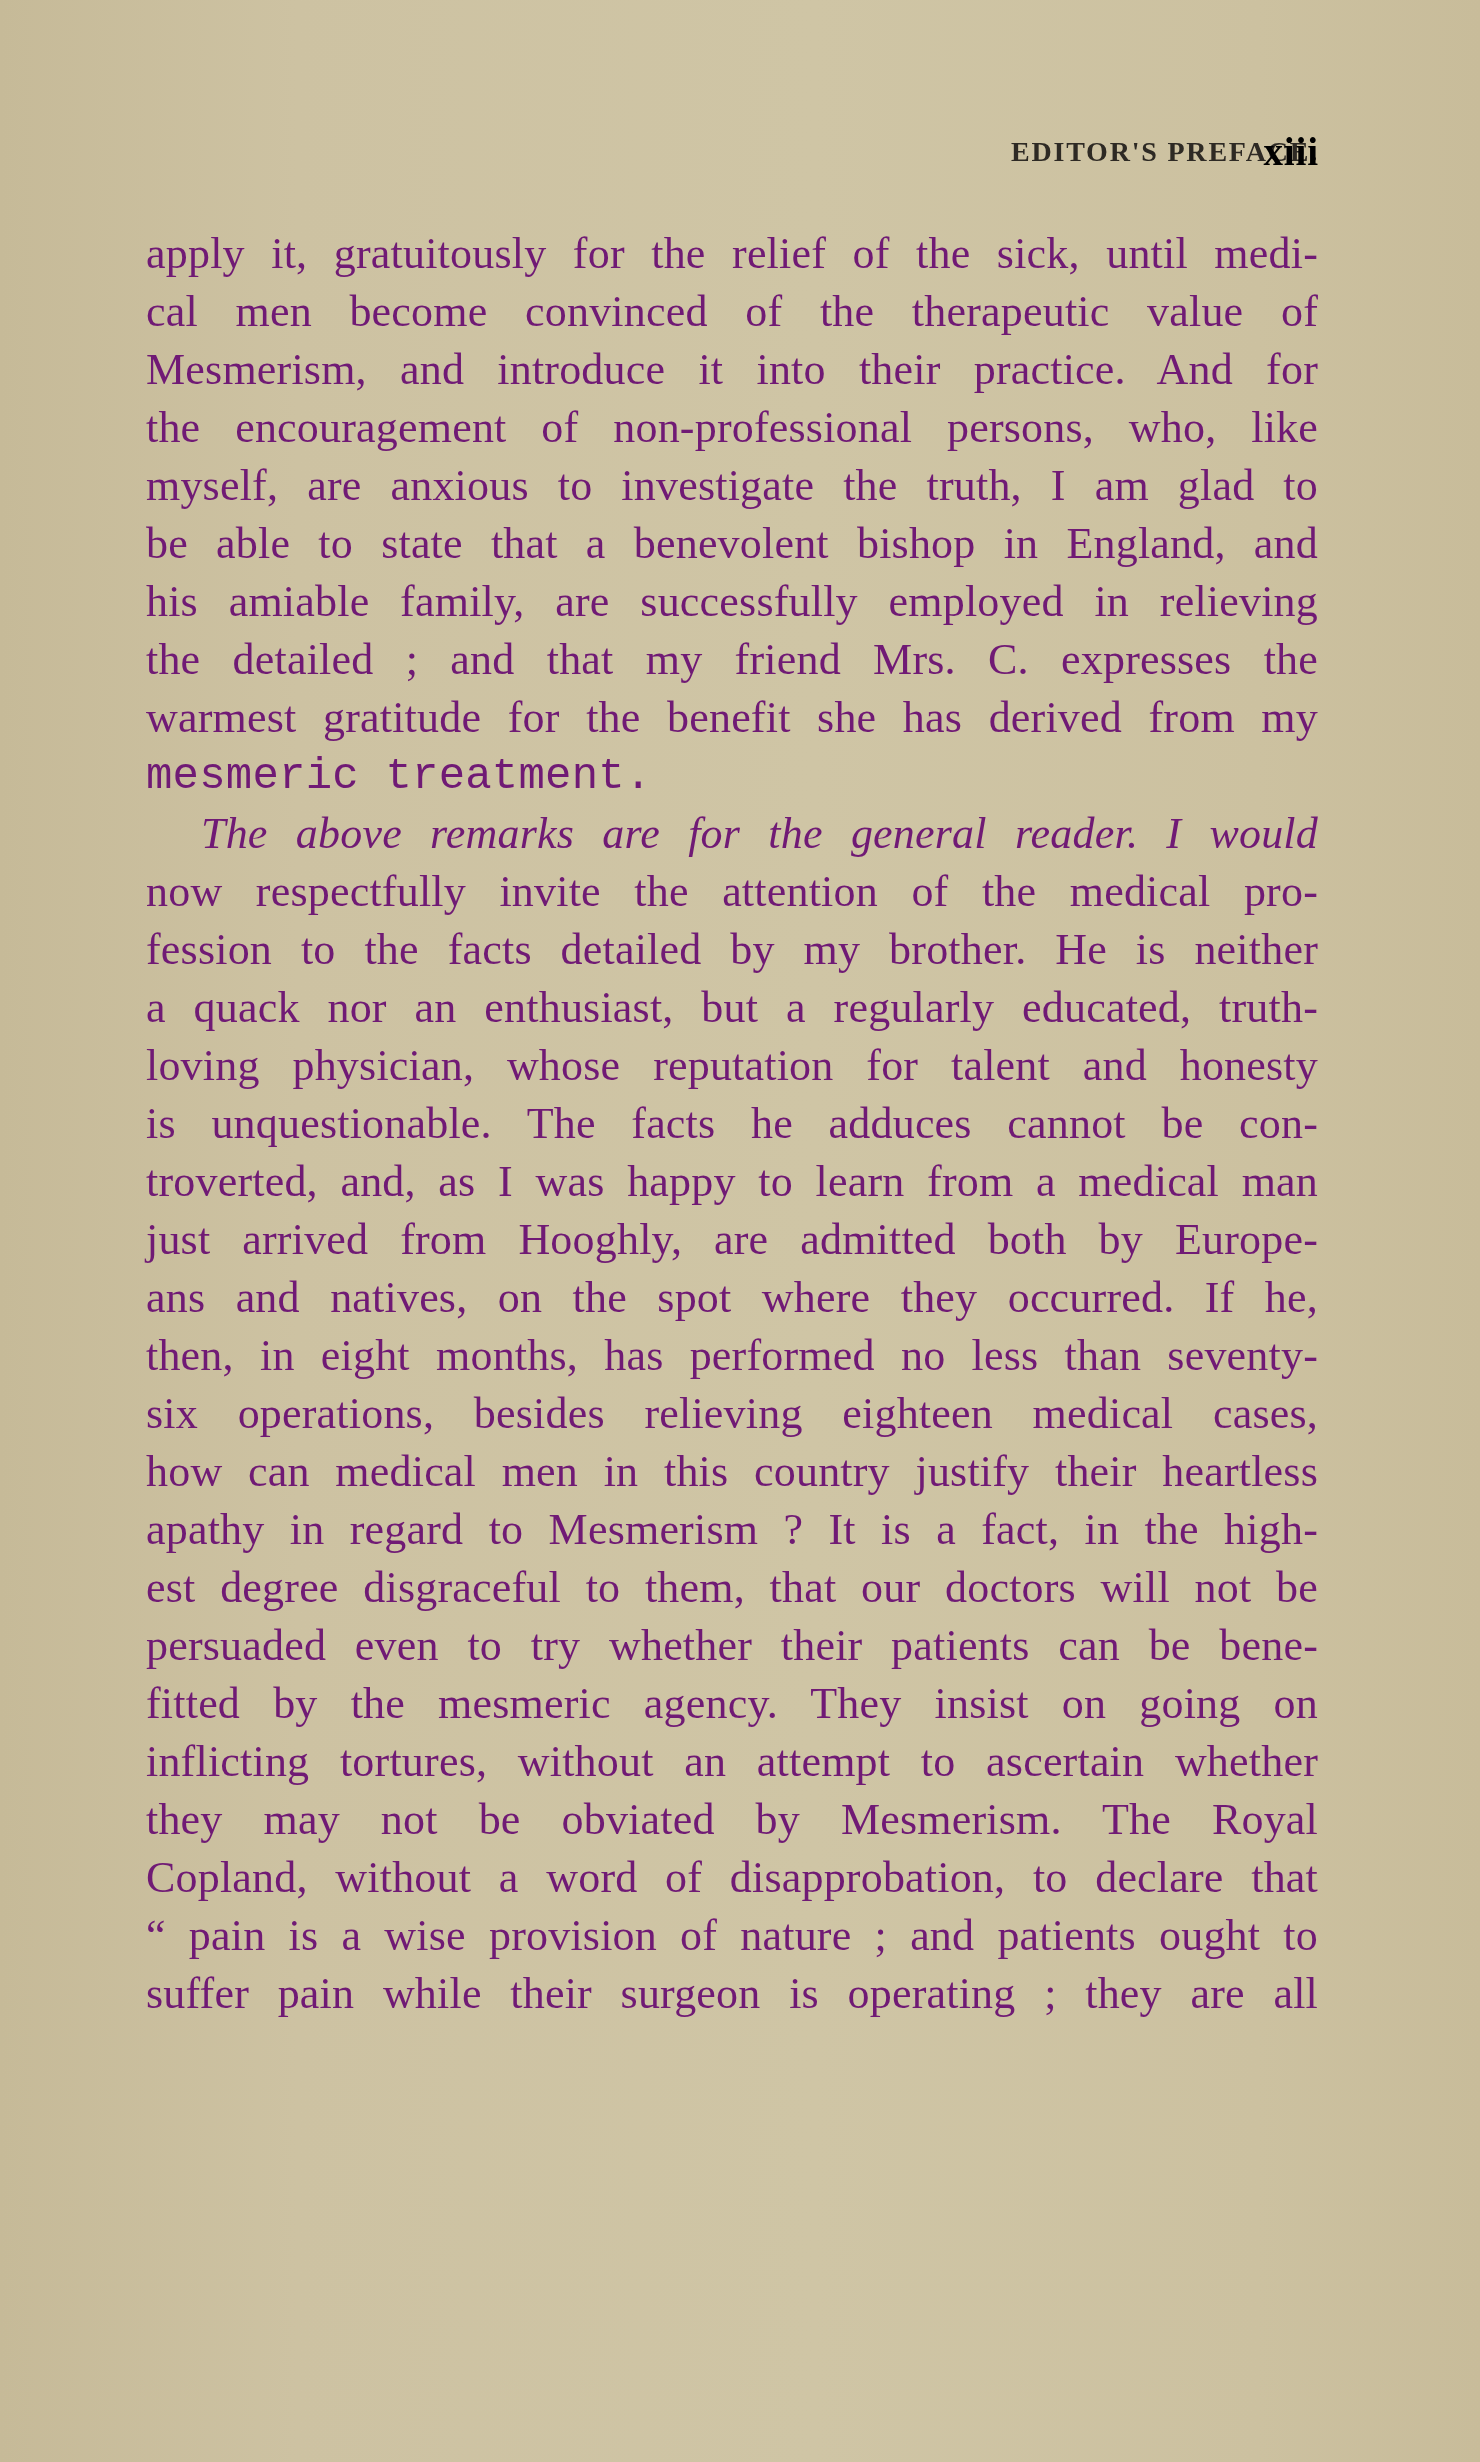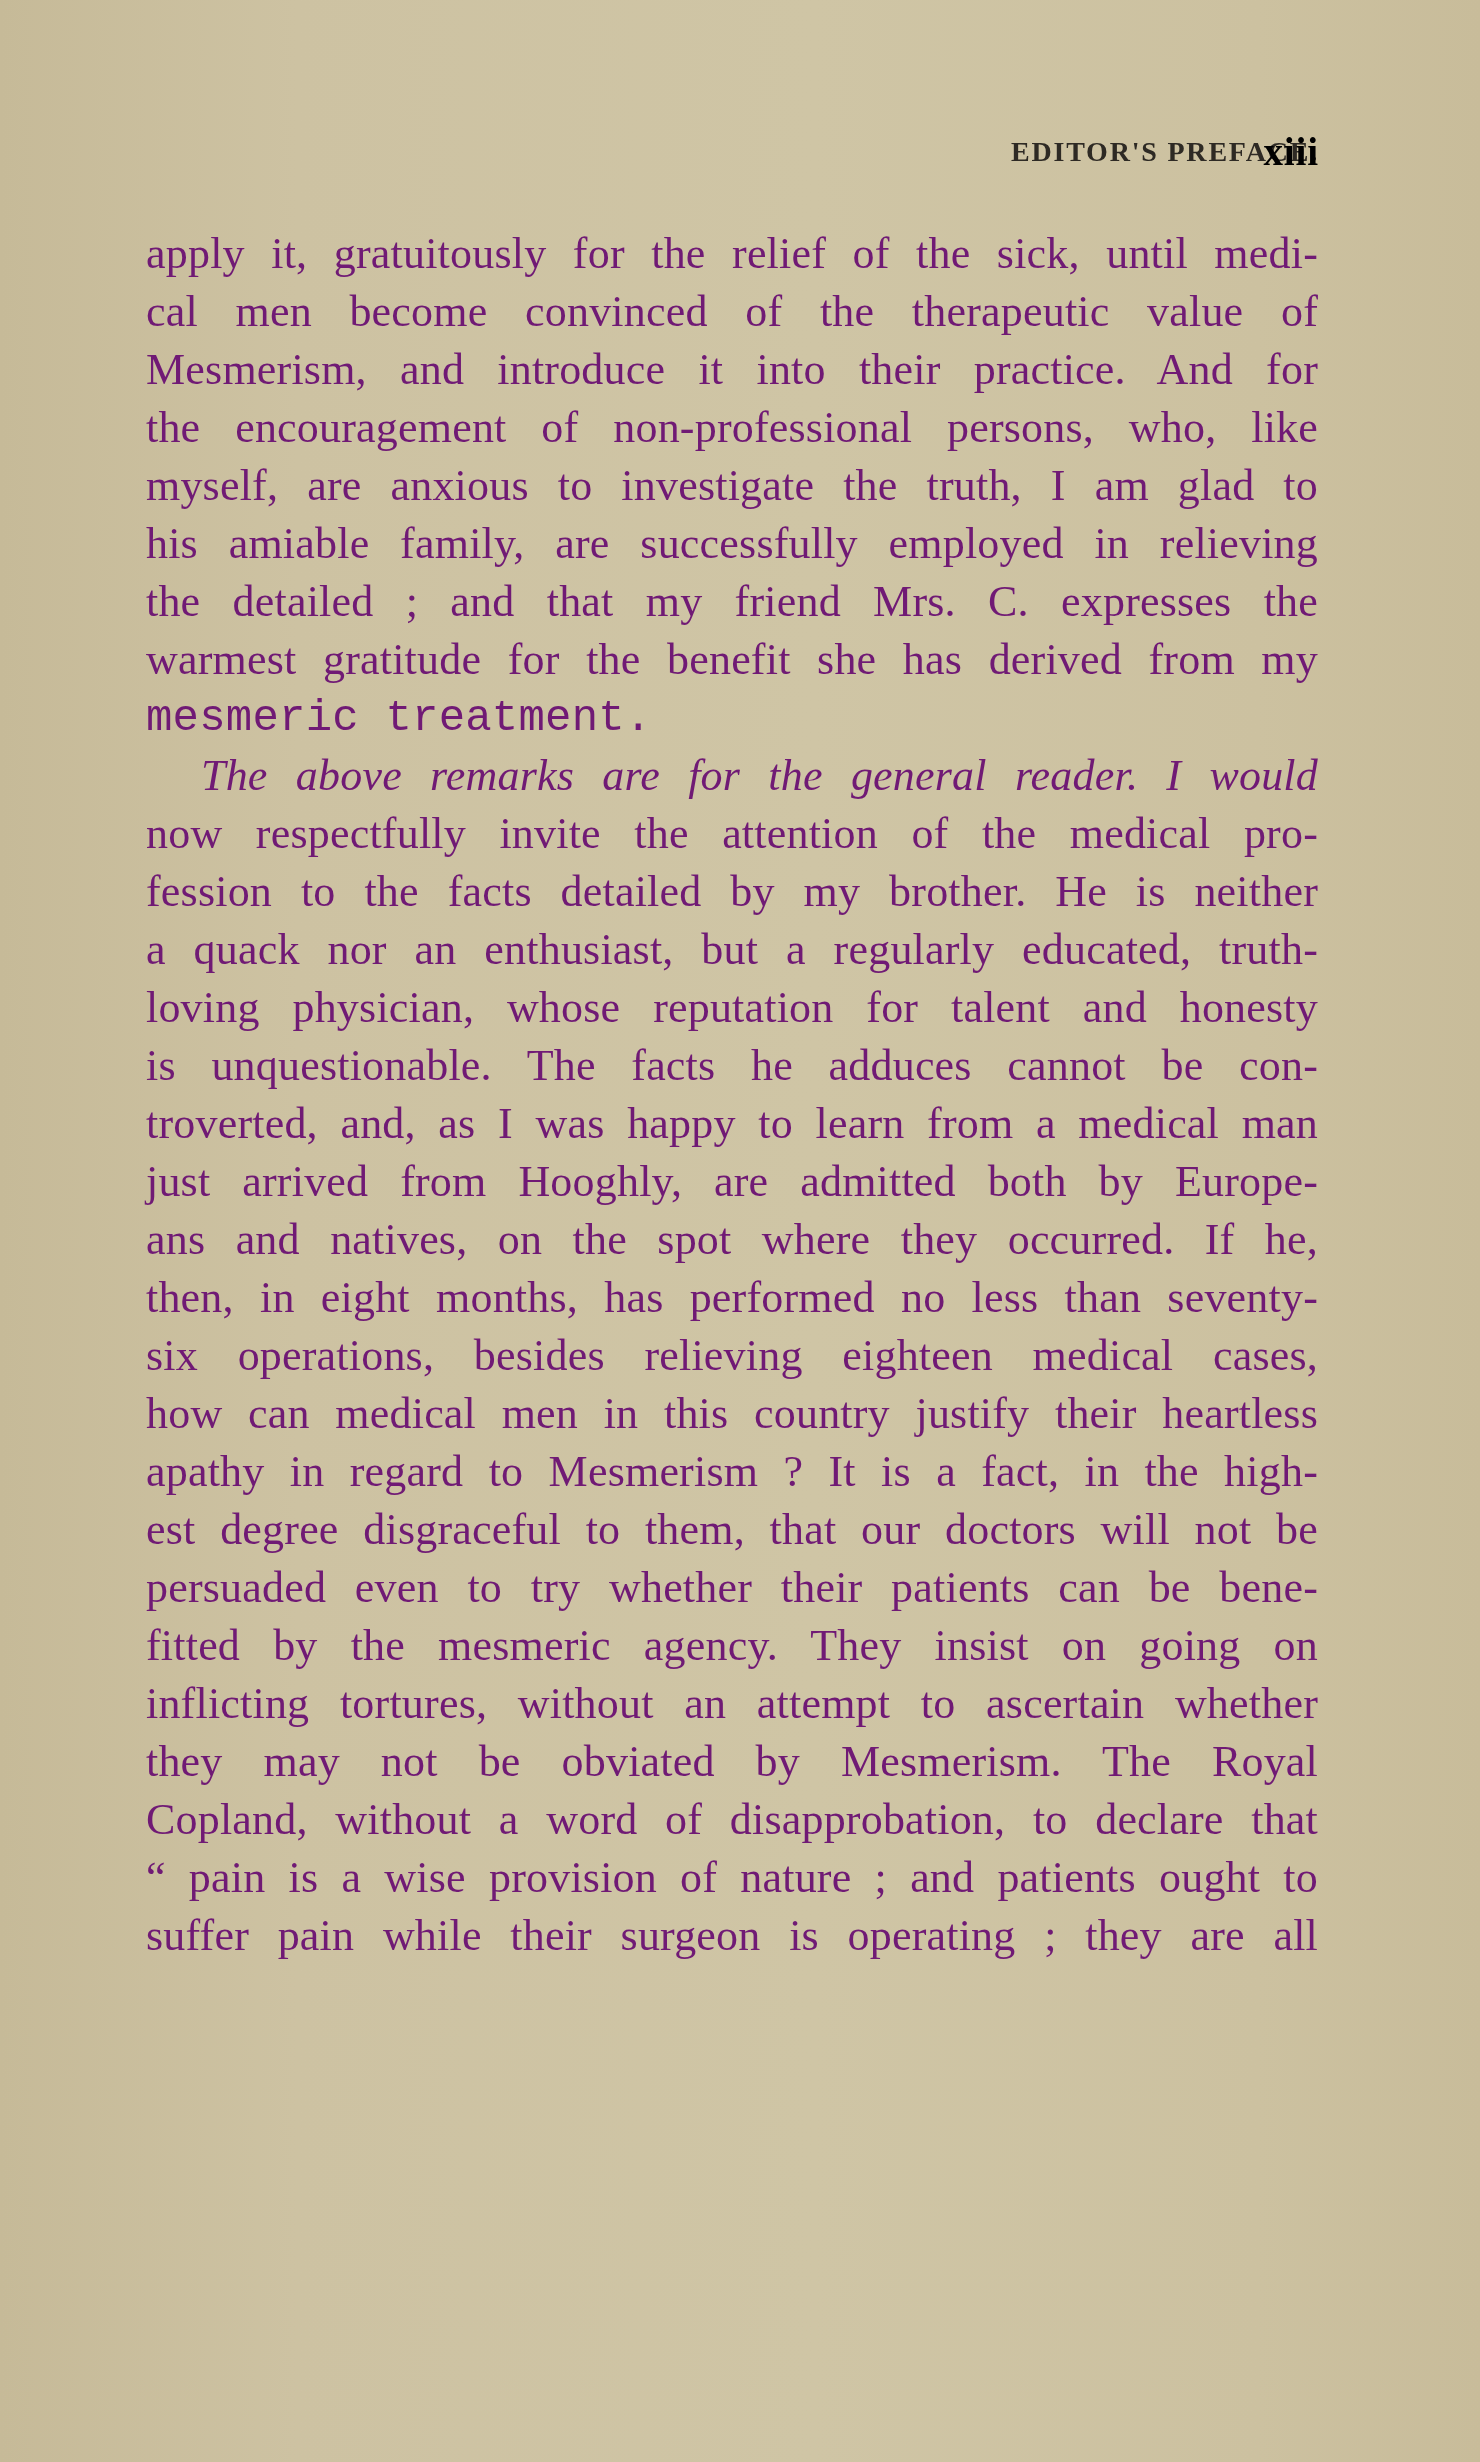--- a/index.html
+++ b/index.html
@@ -89,20 +89,21 @@
     <div class="head-title"><span class="inner">EDITOR'S PREFACE.</span></div>
     <div class="page-number">xiii</div>
   </div>
 
   <div class="body-text">
     <span class="line">apply it, gratuitously for the relief of the sick, until medi-</span>
     <span class="line">cal men become convinced of the therapeutic value of</span>
     <span class="line">Mesmerism, and introduce it into their practice. And for</span>
     <span class="line">the encouragement of non-professional persons, who, like</span>
     <span class="line">myself, are anxious to investigate the truth, I am glad to</span>
+    <span class="line">be able to state that a benevolent bishop in England, and</span>
     <span class="line">his amiable family, are successfully employed in relieving</span>
     <span class="line">the detailed ; and that my friend Mrs. C. expresses the</span>
     <span class="line">warmest gratitude for the benefit she has derived from my</span>
     <span class="line last">mesmeric treatment.</span>
     <span class="line indent">The above remarks are for the general reader. I would</span>
     <span class="line">now respectfully invite the attention of the medical pro-</span>
     <span class="line">fession to the facts detailed by my brother. He is neither</span>
     <span class="line">a quack nor an enthusiast, but a regularly educated, truth-</span>
     <span class="line">loving physician, whose reputation for talent and honesty</span>
     <span class="line">is unquestionable. The facts he adduces cannot be con-</span>

